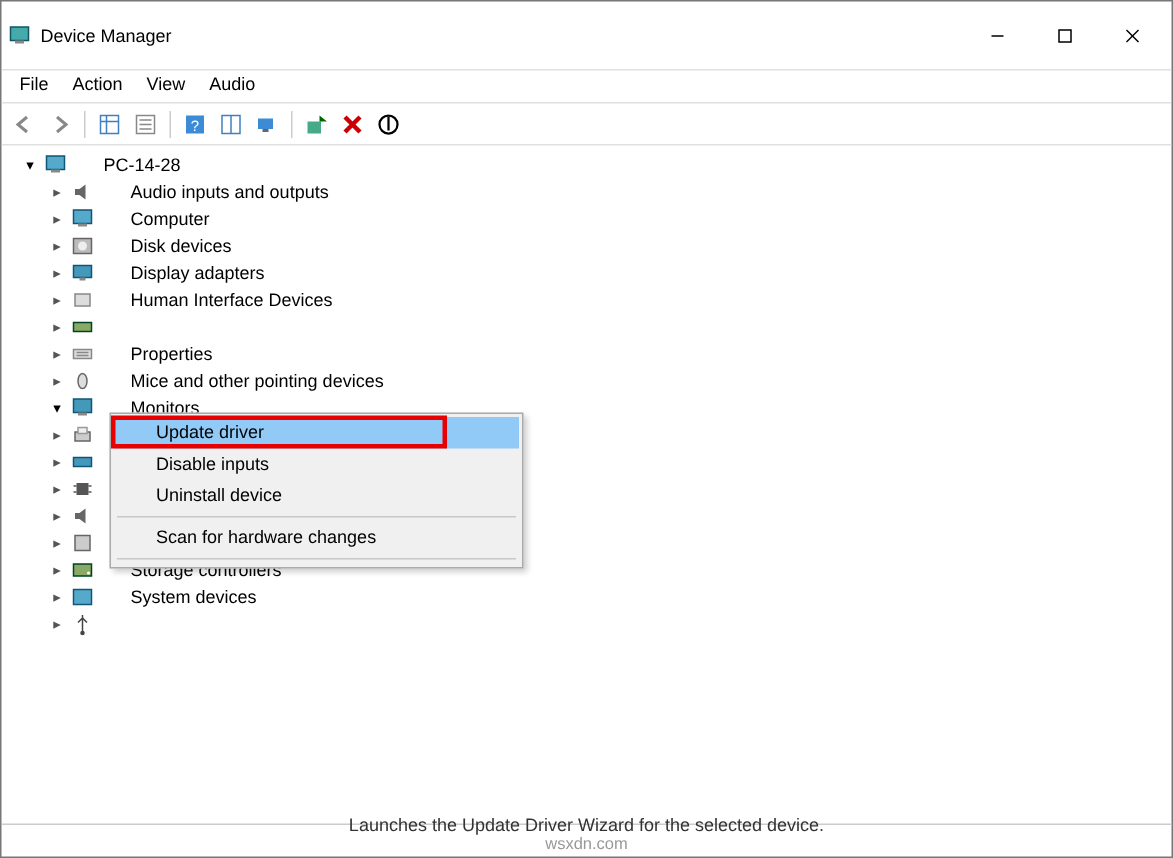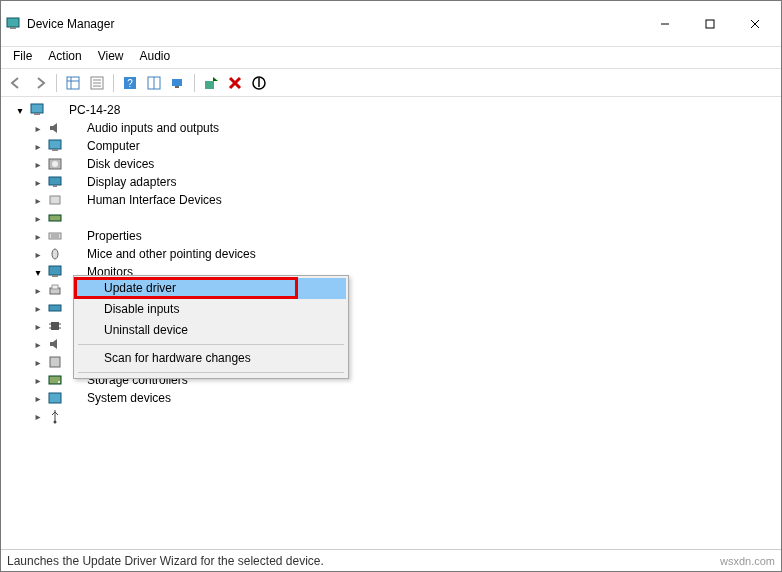--- a/index.html
+++ b/index.html
@@ -20,21 +20,21 @@
 .node-icon { width: 16px; height: 16px; margin-right: 4px; flex-shrink: 0; }
 .node-label { white-space: nowrap; margin-left: 20px; }
 .indent-0 { padding-left: 12px; }
 .indent-1 { padding-left: 30px; }
 .context-menu { position: absolute; left: 72px; top: 178px; width: 276px; background: #f0f0f0; border: 1px solid #aaa; box-shadow: 2px 2px 4px rgba(0,0,0,0.2); z-index: 10; padding: 2px; }
 .ctx-highlight { position: absolute; left: 73px; top: 180px; width: 224px; height: 22px; border: 3px solid #e80000; z-index: 11; pointer-events: none; }
 .ctx-item { height: 21px; line-height: 21px; padding-left: 28px; font-size: 12px; }
 .ctx-item.sel { background: #91c9f7; }
 .ctx-item.bold { font-weight: bold; }
 .ctx-sep { height: 1px; background: #c8c8c8; margin: 3px 2px; }
-.statusbar { height: 22px; border-top: 1px solid #ccc; font-size: 12px; padding: 2px 6px; display: flex; align-items: center; justify-content: space-between; color: #333; }
+.statusbar { height: 22px; border-top: 1px solid #ccc; font-size: 12px; padding: 2px 6px; display: flex; align-items: center; justify-content: flex-end; color: #333; flex-direction: column; }
 .watermark { font-size: 11px; color: #999; }
 </style>
 </head>
 <body>
 
 <div class="titlebar">
   <span class="titlebar-icon">
     <svg viewBox="0 0 16 16">
         <rect x="2" y="2" width="12" height="9" fill="#4aa" stroke="#156"></rect>
         <rect x="5" y="11" width="6" height="2" fill="#888"></rect>

